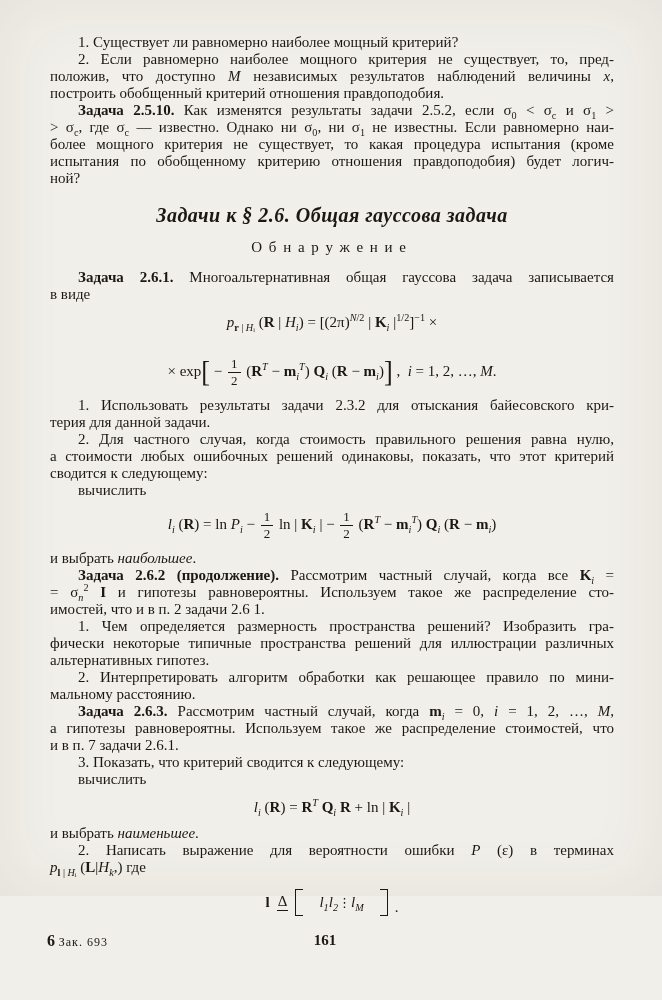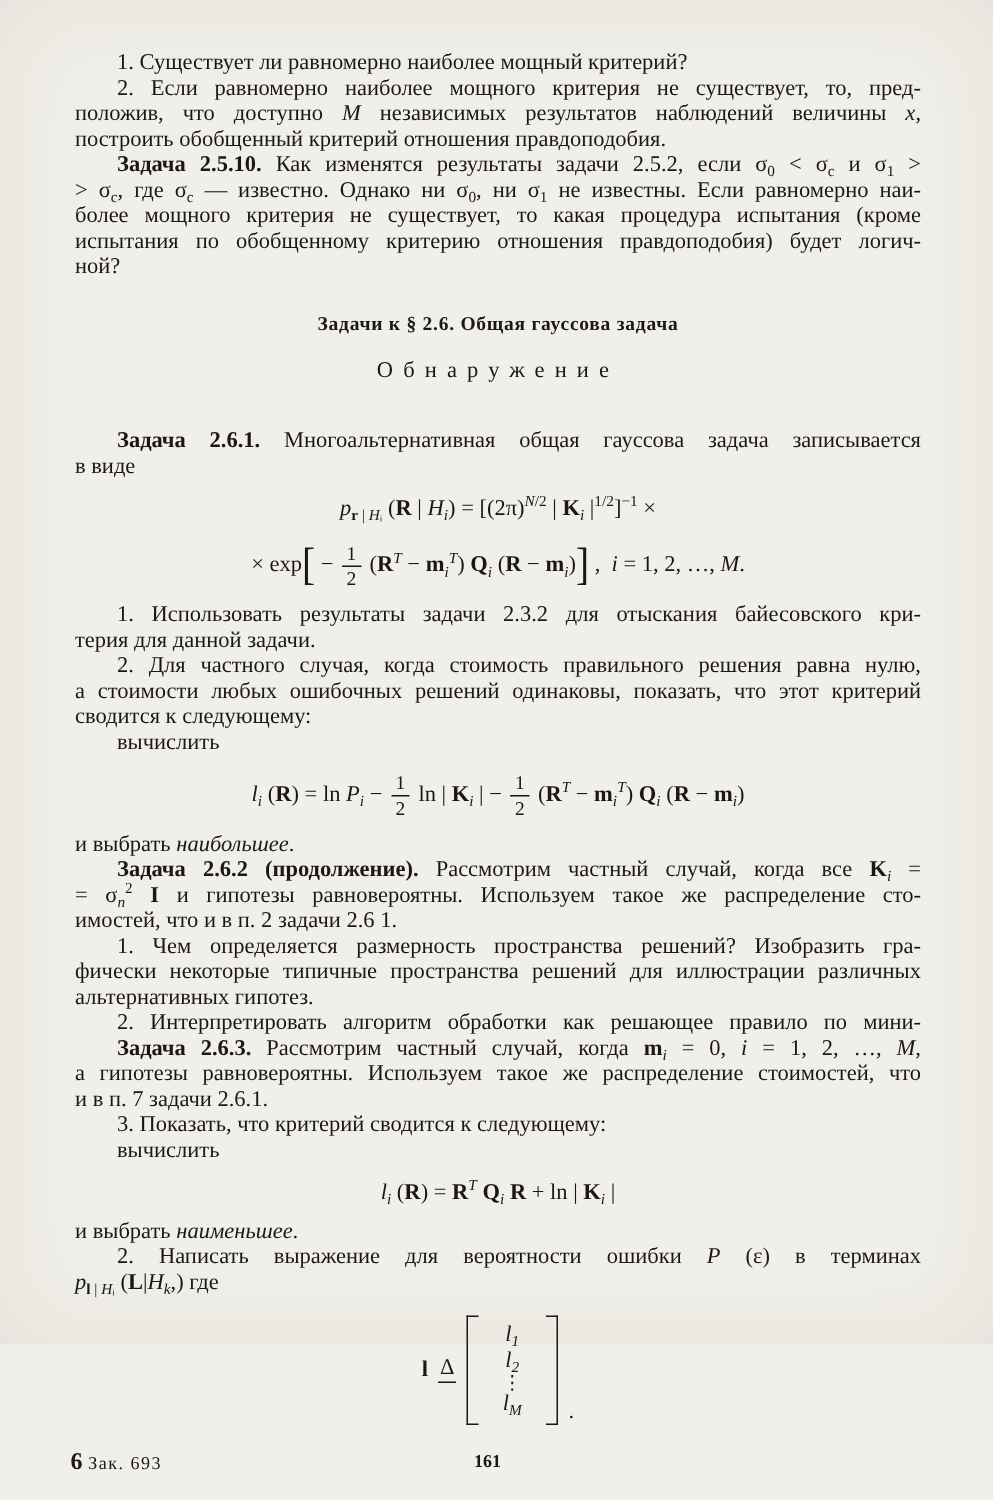--- a/index.html
+++ b/index.html
@@ -16,50 +16,50 @@
     font-size:15px;line-height:17px;
     box-shadow:inset 0 0 70px rgba(60,50,30,0.07);
     position:relative;
   }
   .ln{text-align:left;}
   .ln.ind{text-indent:28px;}
   .ln.just{text-align:justify;text-align-last:justify;}
   sub,sup{font-size:68%;line-height:0;text-align:right;}
   sub{vertical-align:-0.35em;}
   sup{vertical-align:0.55em;}
-  .h{font-weight:bold;text-align:center;
-     margin:20px 0 15px;font-size:13px;letter-spacing:0.5px;}
-  .sp{text-align:center;letter-spacing:0.45em;margin:0 0 30px;}
+  .h{font-weight:bold;font-style:italic;text-align:center;
+     margin:20px 0 15px;font-size:20px;letter-spacing:0.5px;}
+  .sp{text-align:center;letter-spacing:0.45em;margin:0 0 13px;}
   .f{text-align:center;margin:11px 0 9px;}
   .f .fline{white-space:pre;}
-  .f .fline + .fline{margin-top:14px;}
+  .f .fline + .fline{margin-top:26px;}
   .frac{display:inline-block;vertical-align:middle;text-align:center;
         font-size:13px;line-height:14px;margin:0 2px;}
   .frac .fn{display:block;padding:0 3px 1px;}
   .frac .fd{display:block;border-top:1px solid currentColor;padding:1px 3px 0;}
   .big{display:inline-block;font-size:175%;font-weight:300;
        vertical-align:middle;transform:scaleY(1.15);line-height:1;}
   .vec{display:flex;justify-content:center;align-items:center;gap:7px;
        margin:13px 0 8px;}
   .defeq{display:inline-block;border-bottom:1.4px solid currentColor;
          line-height:1.05;padding:0 1px 0 1px;}
   .vwrap{display:inline-flex;align-items:stretch;}
   .vb{width:7px;}
   .vbl{border-left:1.6px solid currentColor;border-top:1.6px solid currentColor;border-bottom:1.6px solid currentColor;}
   .vbr{border-right:1.6px solid currentColor;border-top:1.6px solid currentColor;border-bottom:1.6px solid currentColor;}
-  .vcol{display:flex;flex-direction:column;align-items:center;
+  .vcol{display:flex;flex-direction:row;align-items:center;
         padding:5px 16px;font-style:italic;}
   .vcol .vdots{font-style:normal;line-height:12px;font-size:13px;}
   .vpost{align-self:flex-end;}
   .footer{position:relative;margin-top:16px;height:20px;}
   .footer .sig{position:absolute;left:-3px;top:0;}
   .footer .sig b{font-size:16px;}
   .footer .sig .zk{font-size:12px;letter-spacing:1px;}
   .footer .pg{position:absolute;left:0;right:14px;text-align:center;
-              font-weight:bold;font-size:12px;}
+              font-weight:bold;font-size:15px;}
 </style>
 </head>
 <body>
 
 <div class="page">
   <div id="page-text">
       <div class="ln ind">1. Существует ли равномерно наиболее мощный критерий?</div>
       <div class="ln ind just">2. Если равномерно наиболее мощного критерия не существует, то, пред-</div>
       <div class="ln just">положив, что доступно <i>M</i> независимых результатов наблюдений величины <i>x</i>,</div>
       <div class="ln">построить обобщенный критерий отношения правдоподобия.</div>
@@ -86,20 +86,21 @@
         <div class="fline"><i>l</i><sub><i>i</i></sub><span> (</span><b>R</b><span>) = ln </span><i>P</i><sub><i>i</i></sub><span> − </span><span class="frac"><span class="fn">1</span><span class="fd">2</span></span><span> ln | </span><b>K</b><sub><i>i</i></sub><span> | − </span><span class="frac"><span class="fn">1</span><span class="fd">2</span></span><span> (</span><b>R</b><sup><i>T</i></sup><span> − </span><b>m</b><sub><i>i</i></sub><sup><i>T</i></sup><span>) </span><b>Q</b><sub><i>i</i></sub><span> (</span><b>R</b><span> − </span><b>m</b><sub><i>i</i></sub><span>)</span></div>
       </div>
       <div class="ln">и выбрать <i>наибольшее</i>.</div>
       <div class="ln ind just"><b>Задача 2.6.2 (продолжение).</b> Рассмотрим частный случай, когда все <b>K</b><sub><i>i</i></sub> =</div>
       <div class="ln just">= σ<sub><i>n</i></sub><sup>2</sup> <b>I</b> и гипотезы равновероятны. Используем такое же распределение сто-</div>
       <div class="ln">имостей, что и в п. 2 задачи 2.6 1.</div>
       <div class="ln ind just">1. Чем определяется размерность пространства решений? Изобразить гра-</div>
       <div class="ln just">фически некоторые типичные пространства решений для иллюстрации различных</div>
       <div class="ln">альтернативных гипотез.</div>
       <div class="ln ind just">2. Интерпретировать алгоритм обработки как решающее правило по мини-</div>
+      <div class="ln">мальному расстоянию.</div>
       <div class="ln ind just"><b>Задача 2.6.3.</b> Рассмотрим частный случай, когда <b>m</b><sub><i>i</i></sub> = 0, <i>i</i> = 1, 2, …, <i>M</i>,</div>
       <div class="ln just">а гипотезы равновероятны. Используем такое же распределение стоимостей, что</div>
       <div class="ln">и в п. 7 задачи 2.6.1.</div>
       <div class="ln ind">3. Показать, что критерий сводится к следующему:</div>
       <div class="ln ind">вычислить</div>
       <div class="f">
         <div class="fline"><i>l</i><sub><i>i</i></sub><span> (</span><b>R</b><span>) = </span><b>R</b><sup><i>T</i></sup><span> </span><b>Q</b><sub><i>i</i></sub><span> </span><b>R</b><span> + ln | </span><b>K</b><sub><i>i</i></sub><span> |</span></div>
       </div>
       <div class="ln">и выбрать <i>наименьшее</i>.</div>
       <div class="ln ind just">2. Написать выражение для вероятности ошибки <i>P</i> (ε) в терминах</div>

